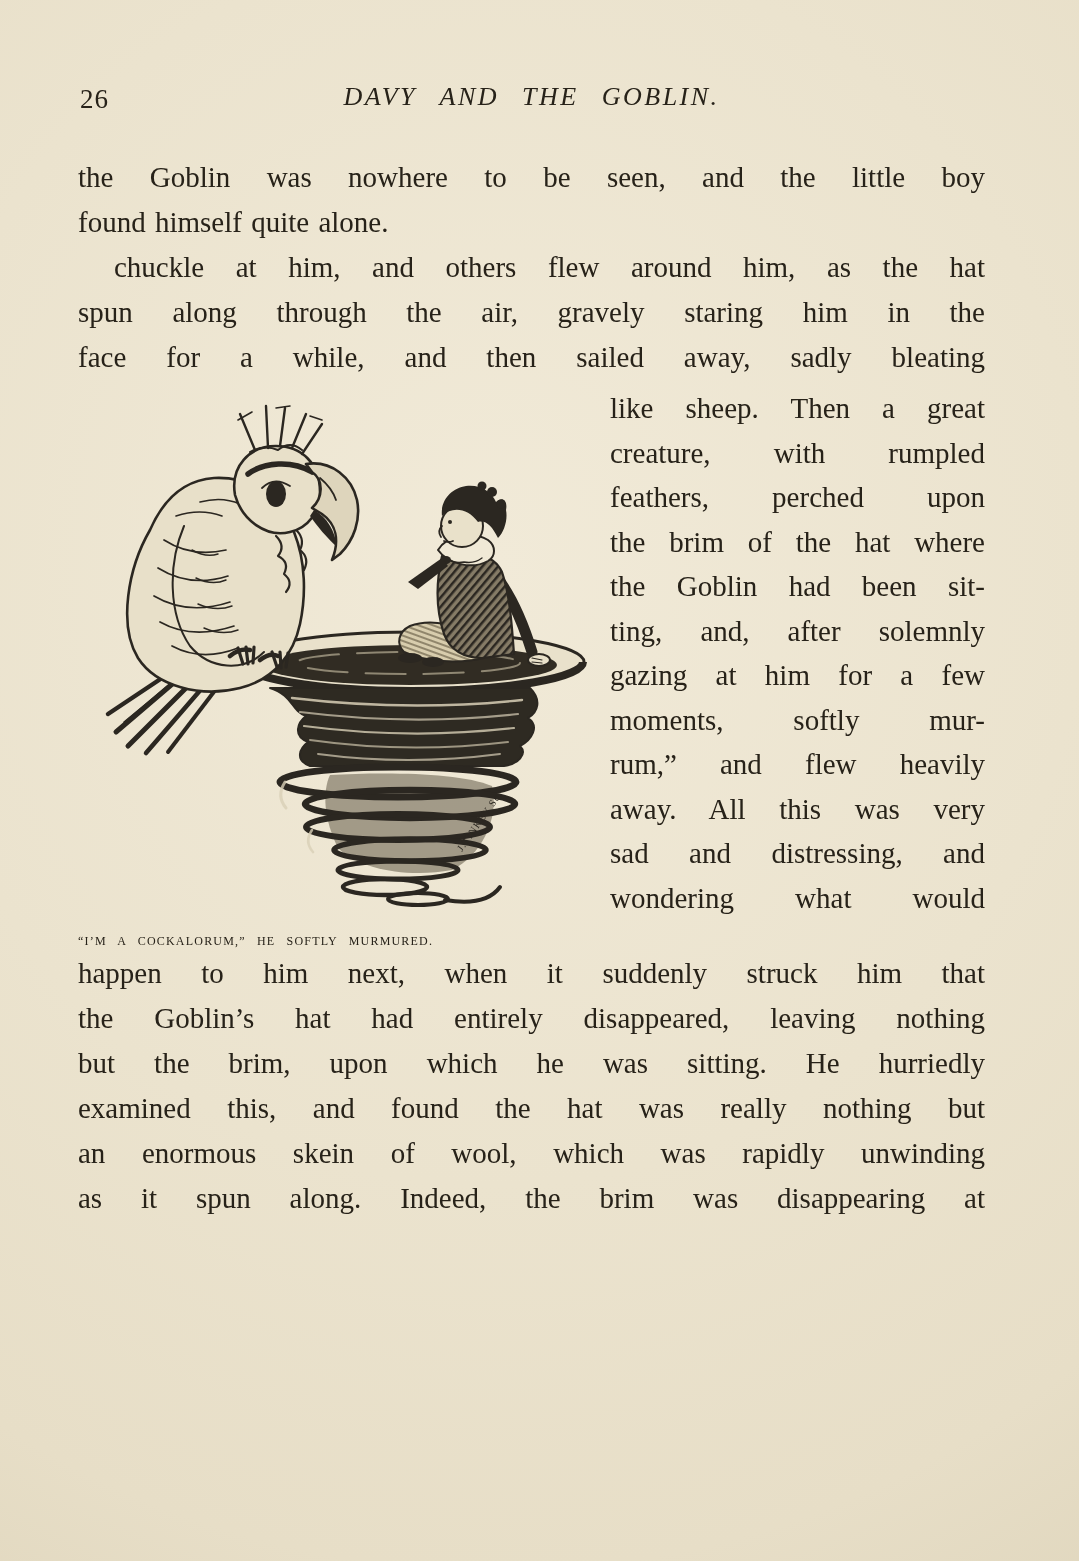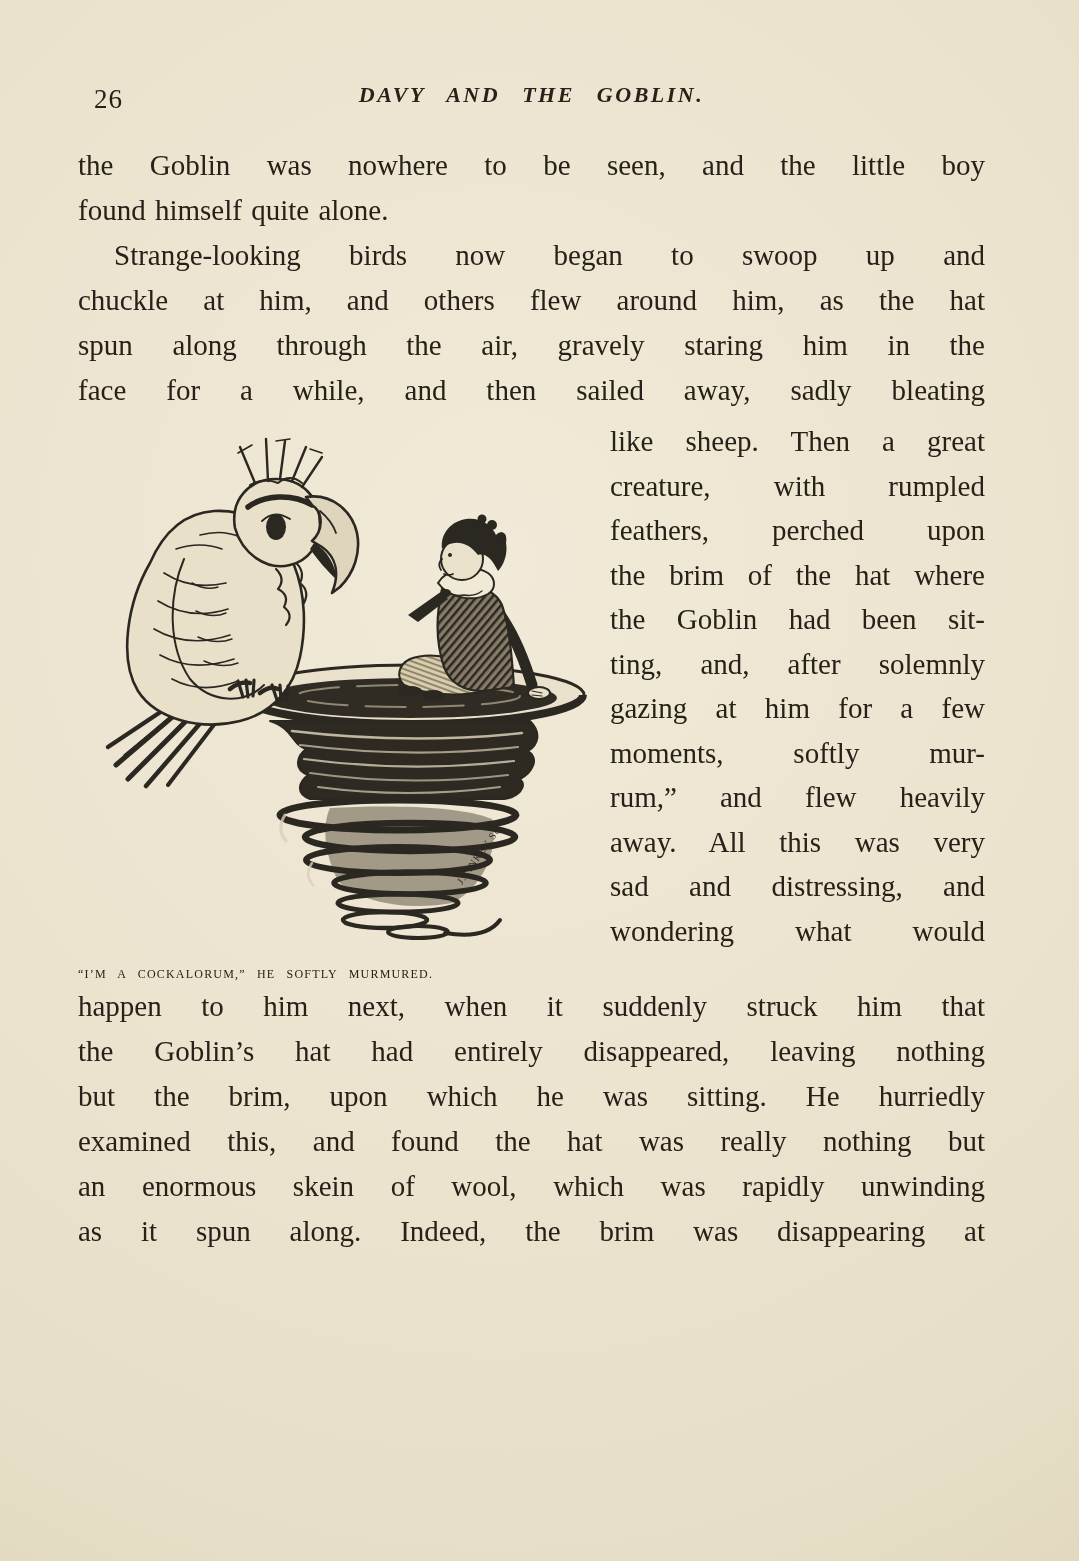--- a/index.html
+++ b/index.html
@@ -10,33 +10,33 @@
     padding:82px 94px 0 78px;
     background:
       radial-gradient(ellipse 130% 95% at 46% 36%,
         #f1ead8 0%, #ebe3ce 42%, #e7dec7 68%, #ddd3b9 90%, #d3c8ad 100%);
     font-family:"Liberation Serif","DejaVu Serif",serif;
     color:#272219;
     overflow:hidden;
   }
   .running-head { position:relative; height:38px; }
   .pagenum {
-    position:absolute; left:16px; top:2px;
+    position:absolute; left:2px; top:2px;
     font-size:27px; letter-spacing:1px;
   }
   .title {
     display:block; text-align:center;
-    font-style:italic; font-weight:bold;
-    font-size:22px; letter-spacing:2.5px; word-spacing:14px;
+    font-style:italic; font-weight:normal;
+    font-size:26px; letter-spacing:2.5px; word-spacing:14px;
   }
   .para { font-size:29px; line-height:45px; word-spacing:2px; }
   .tline { text-align:justify; text-align-last:justify; }
   .endleft .tline:last-child { text-align-last:left; }
   .indent .tline:first-child { text-indent:36px; }
-  .para1 { margin-top:23px; }
+  .para1 { margin-top:35px; }
   .middle { display:flex; margin-top:6px; }
   .illus { margin:0; width:532px; flex:0 0 532px; }
   .illus svg { display:block; width:520px; height:538px; margin-left:2px; }
   .illus figcaption {
     margin-top:10px;
     font-size:12px; font-weight:normal;
     letter-spacing:1.2px; word-spacing:7px;
     white-space:nowrap; color:#272219;
   }
   .rightcol { flex:1 1 auto; line-height:44.5px; }
@@ -51,21 +51,20 @@
     <span class="pagenum">26</span>
     <span class="title">DAVY AND THE GOBLIN.</span>
   </div>
 
   <div class="para para1 endleft">
       <div class="tline">the Goblin was nowhere to be seen, and the little boy</div>
       <div class="tline">found himself quite alone.</div>
     </div>
 
   <div class="para indent">
-      <div class="tline">Strange-looking birds now began to swoop up and</div>
       <div class="tline">chuckle at him, and others flew around him, as the hat</div>
       <div class="tline">spun along through the air, gravely staring him in the</div>
       <div class="tline">face for a while, and then sailed away, sadly bleating</div>
     </div>
 
   <div class="middle">
 
     <figure class="illus">
       <svg viewBox="0 0 520 538" role="img">
         <title>A great bird with rumpled feathers perched on the brim of the Goblin's hat, facing the little boy Davy, who sits on the opposite side of the brim; below, the hat's crown is a skein of wool unwinding in loose coils.</title>

